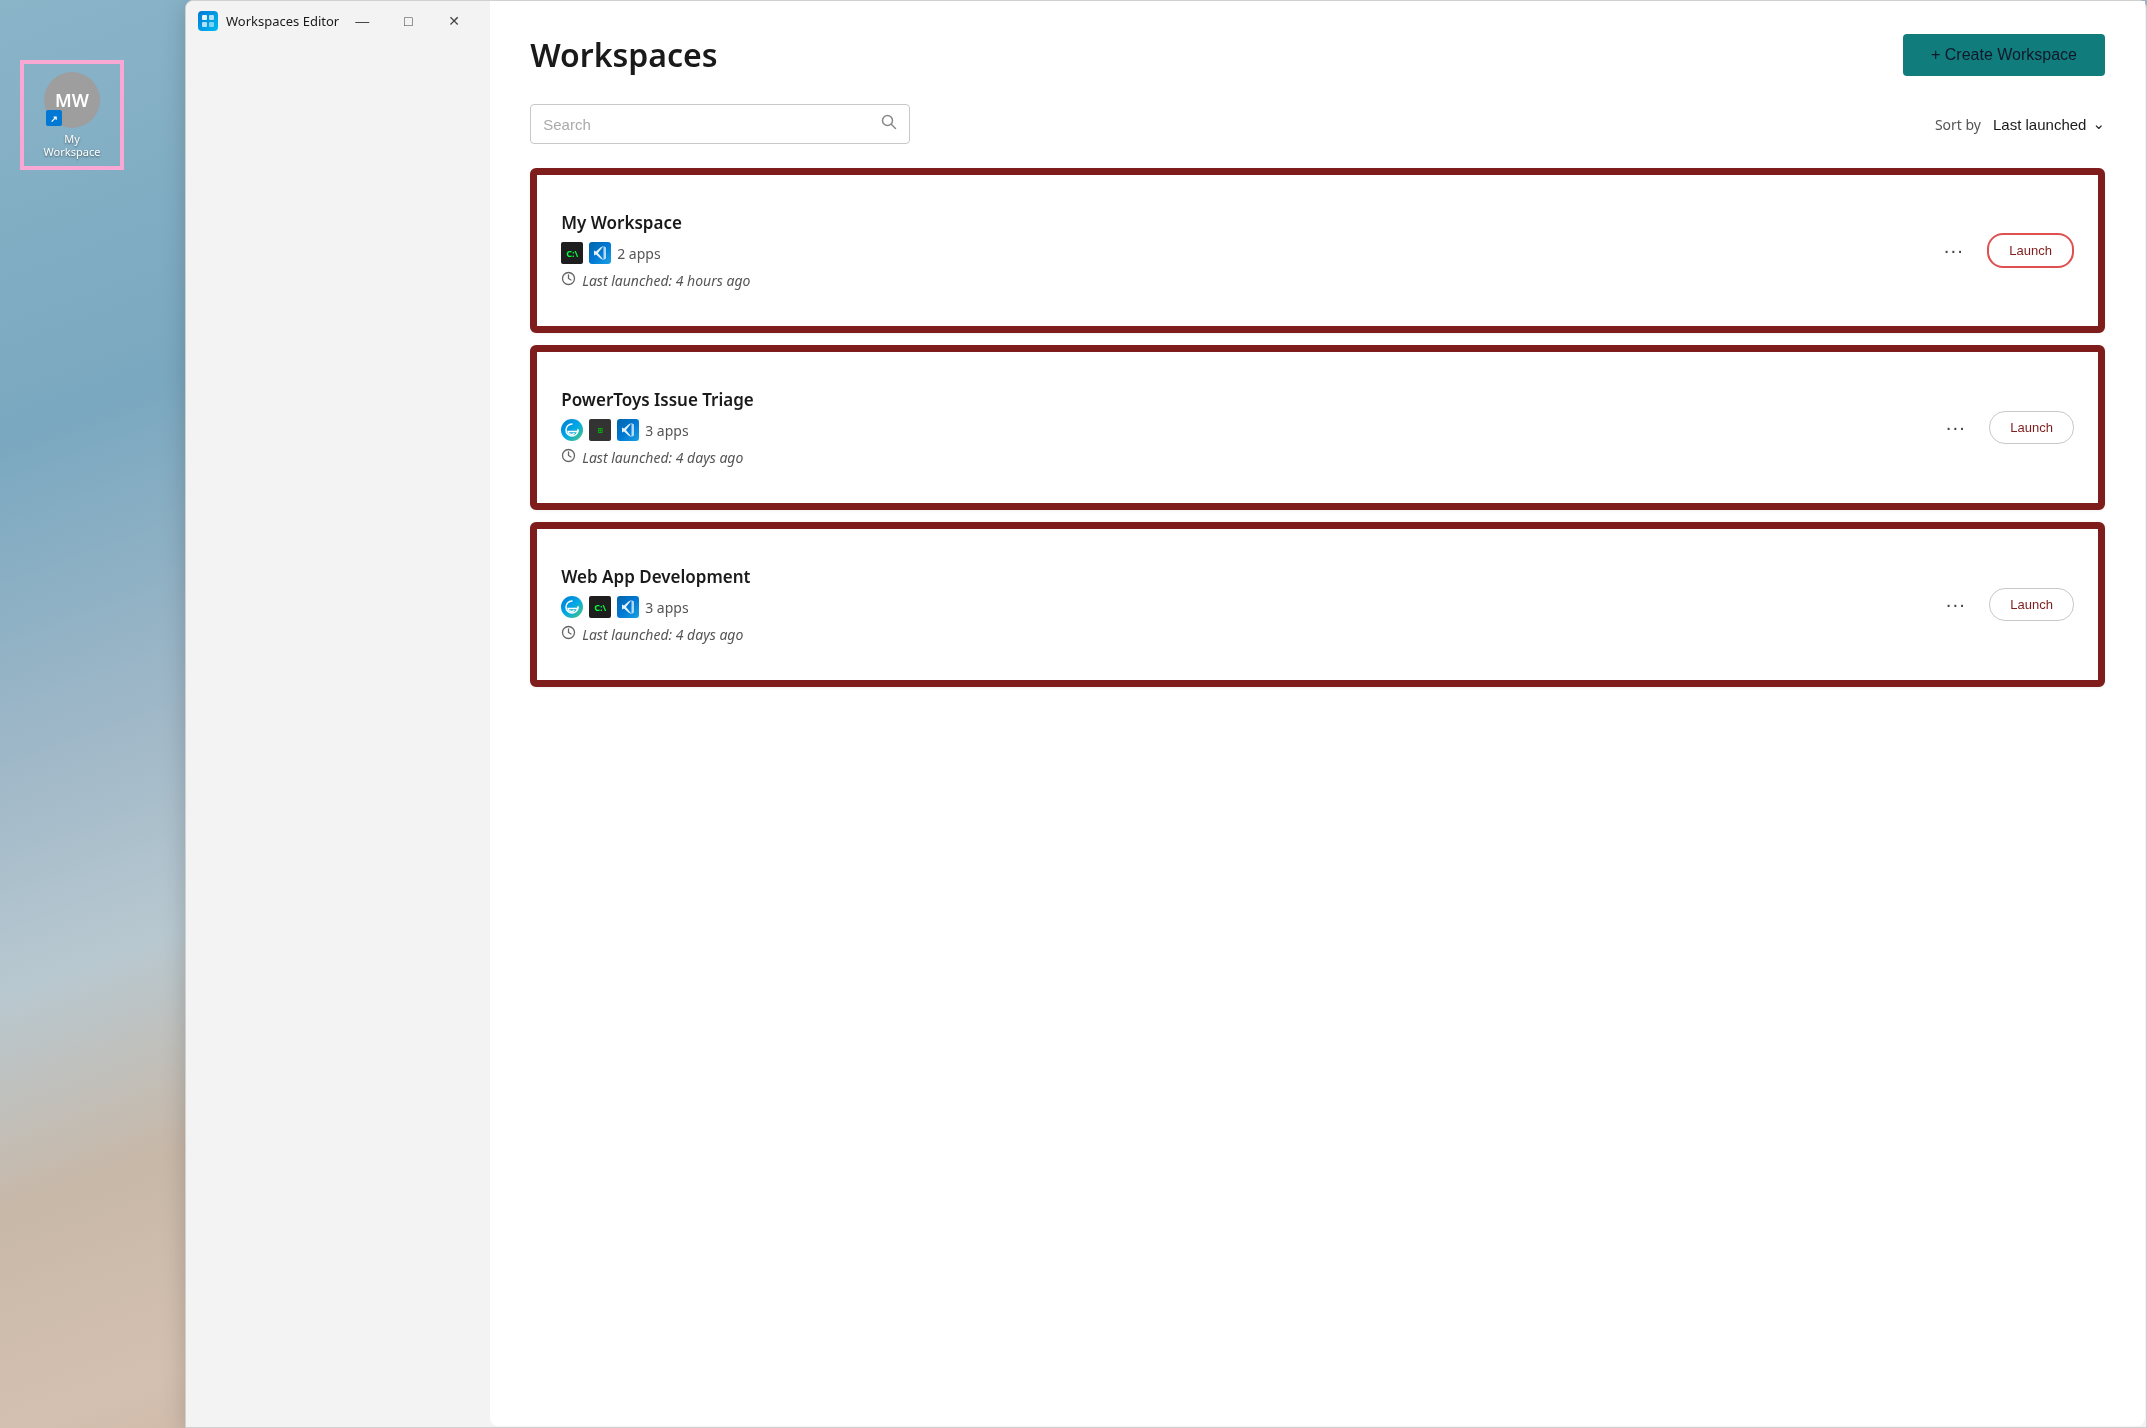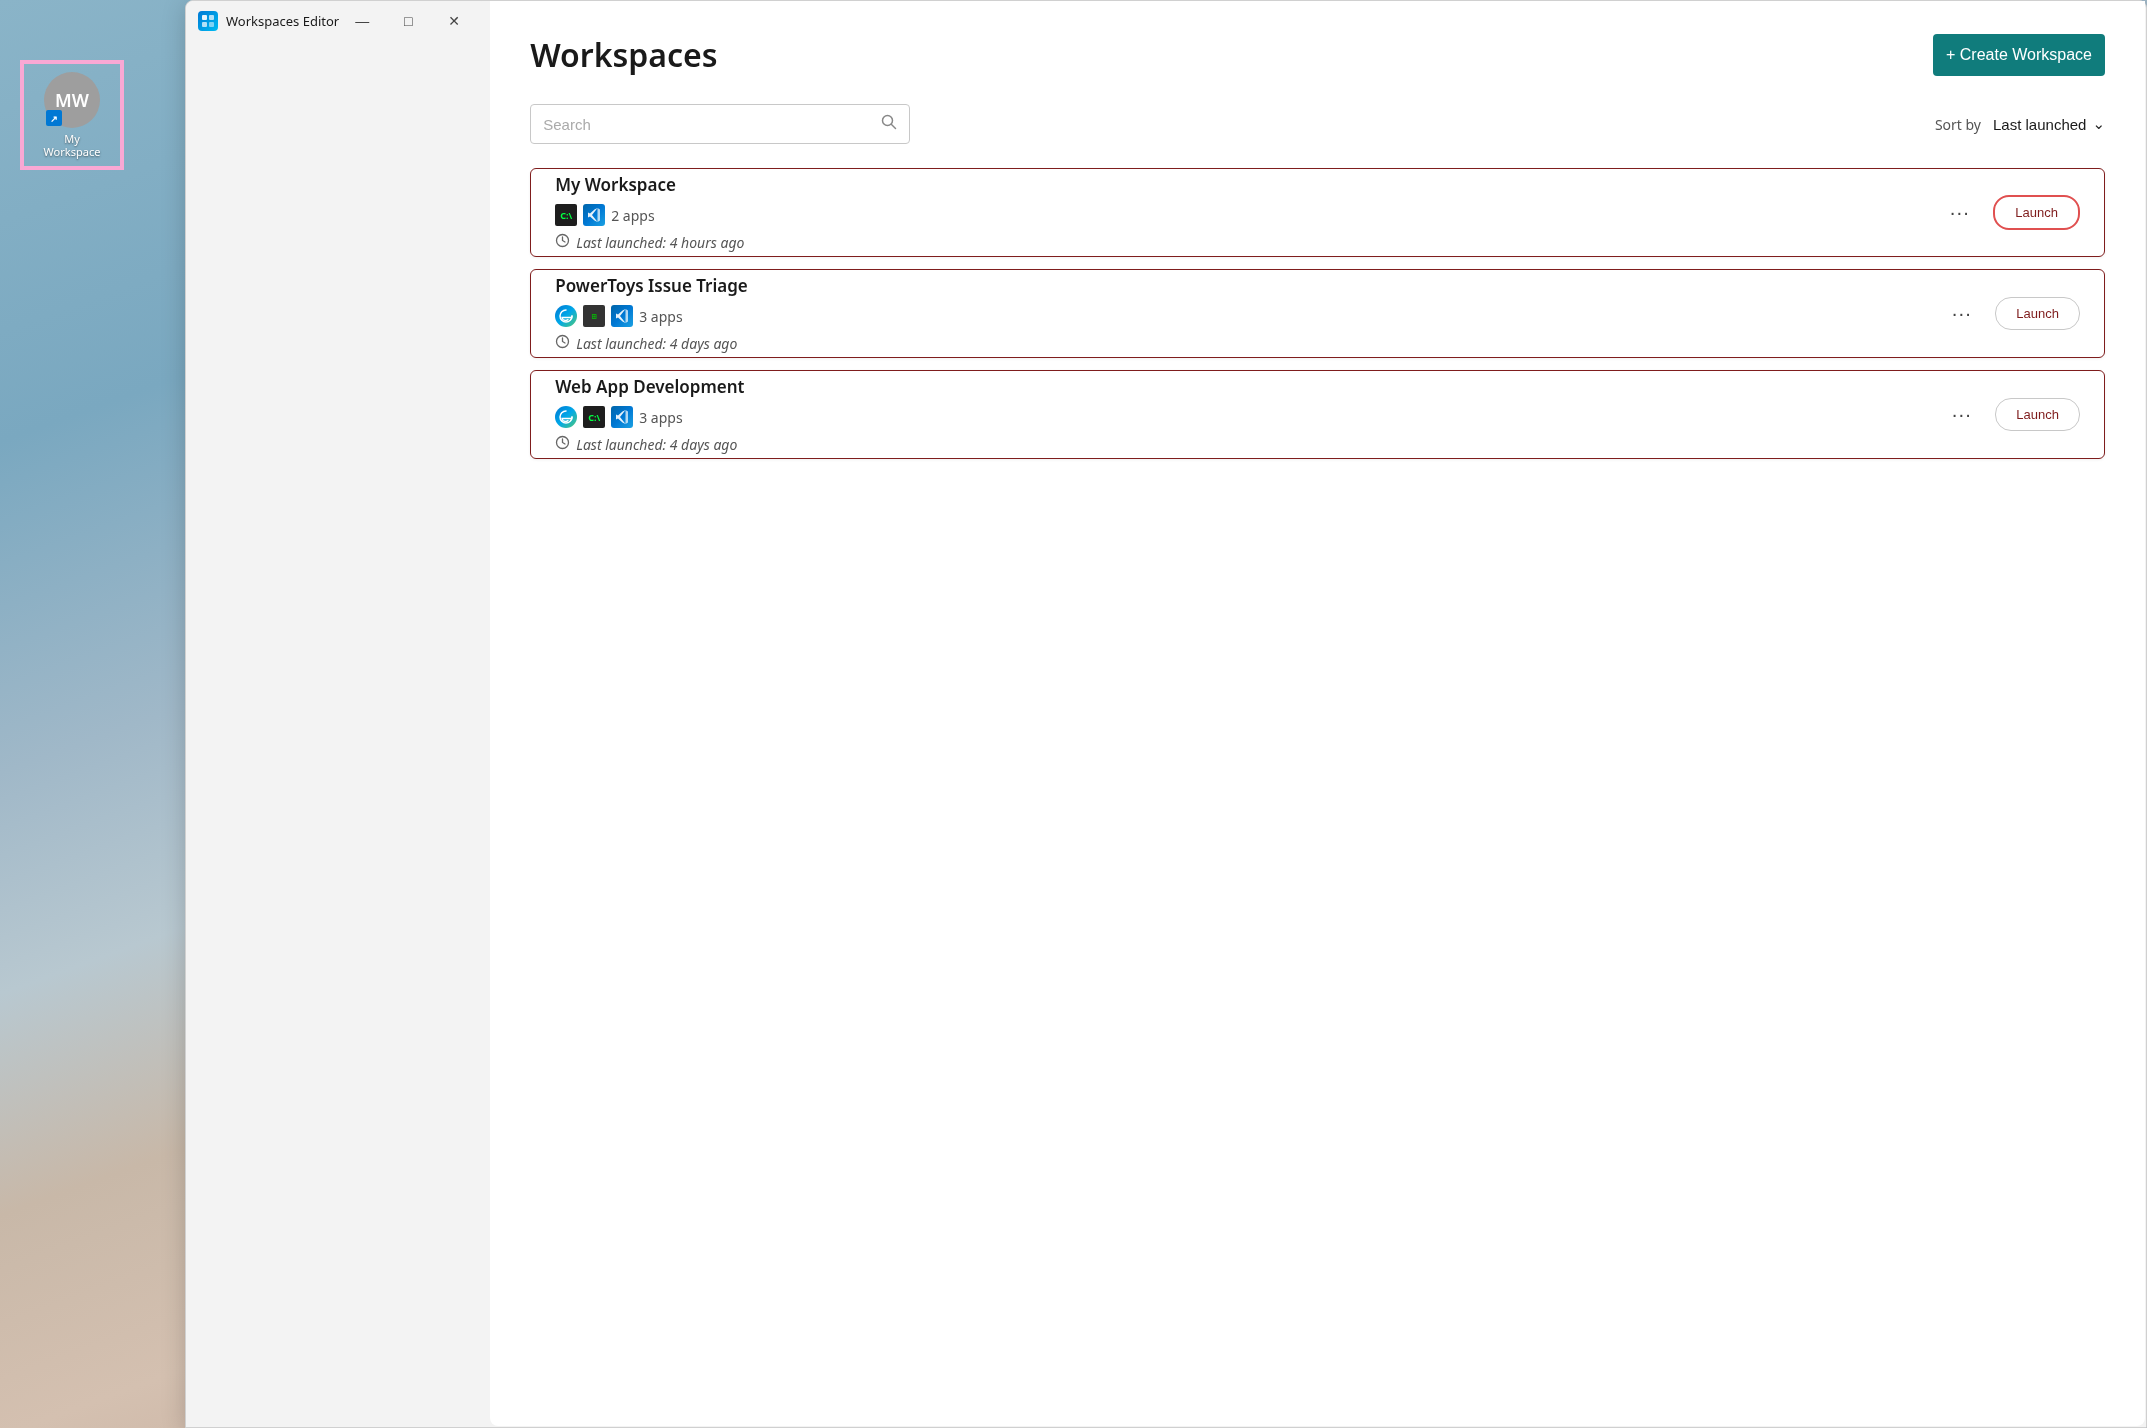--- a/index.html
+++ b/index.html
@@ -152,24 +152,24 @@
     }
 
     .page-title-text {
       font-size: 32px;
       font-weight: 600;
       color: #1a1a1a;
     }
 
     .create-workspace-btn {
       background: #107c7c;
-      color: #ffffff;
+      color: #0f172a;
       border: none;
       border-radius: 4px;
-      padding: 12px 13px;
+      padding: 12px 28px;
       font-size: 16px;
       font-weight: 500;
       cursor: pointer;
       display: flex;
       align-items: center;
       gap: 8px;
     }
 
     
     .search-sort-row {
@@ -226,23 +226,23 @@
       border: none;
       background: transparent;
       font-size: 15px;
       color: #1a1a1a;
       font-weight: 500;
     }
 
     
     .workspace-card {
       background: white;
-      border: 1px solid #7f1d1d;
+      border: 7px solid #7f1d1d;
       border-radius: 6px;
-      padding: 4px 24px;
+      padding: 36px 24px;
       margin-bottom: 12px;
       display: flex;
       align-items: center;
       justify-content: space-between;
       box-shadow: 0 1px 3px rgba(0,0,0,0.06);
     }
 
     .workspace-card-left {
       flex: 1;
     }

